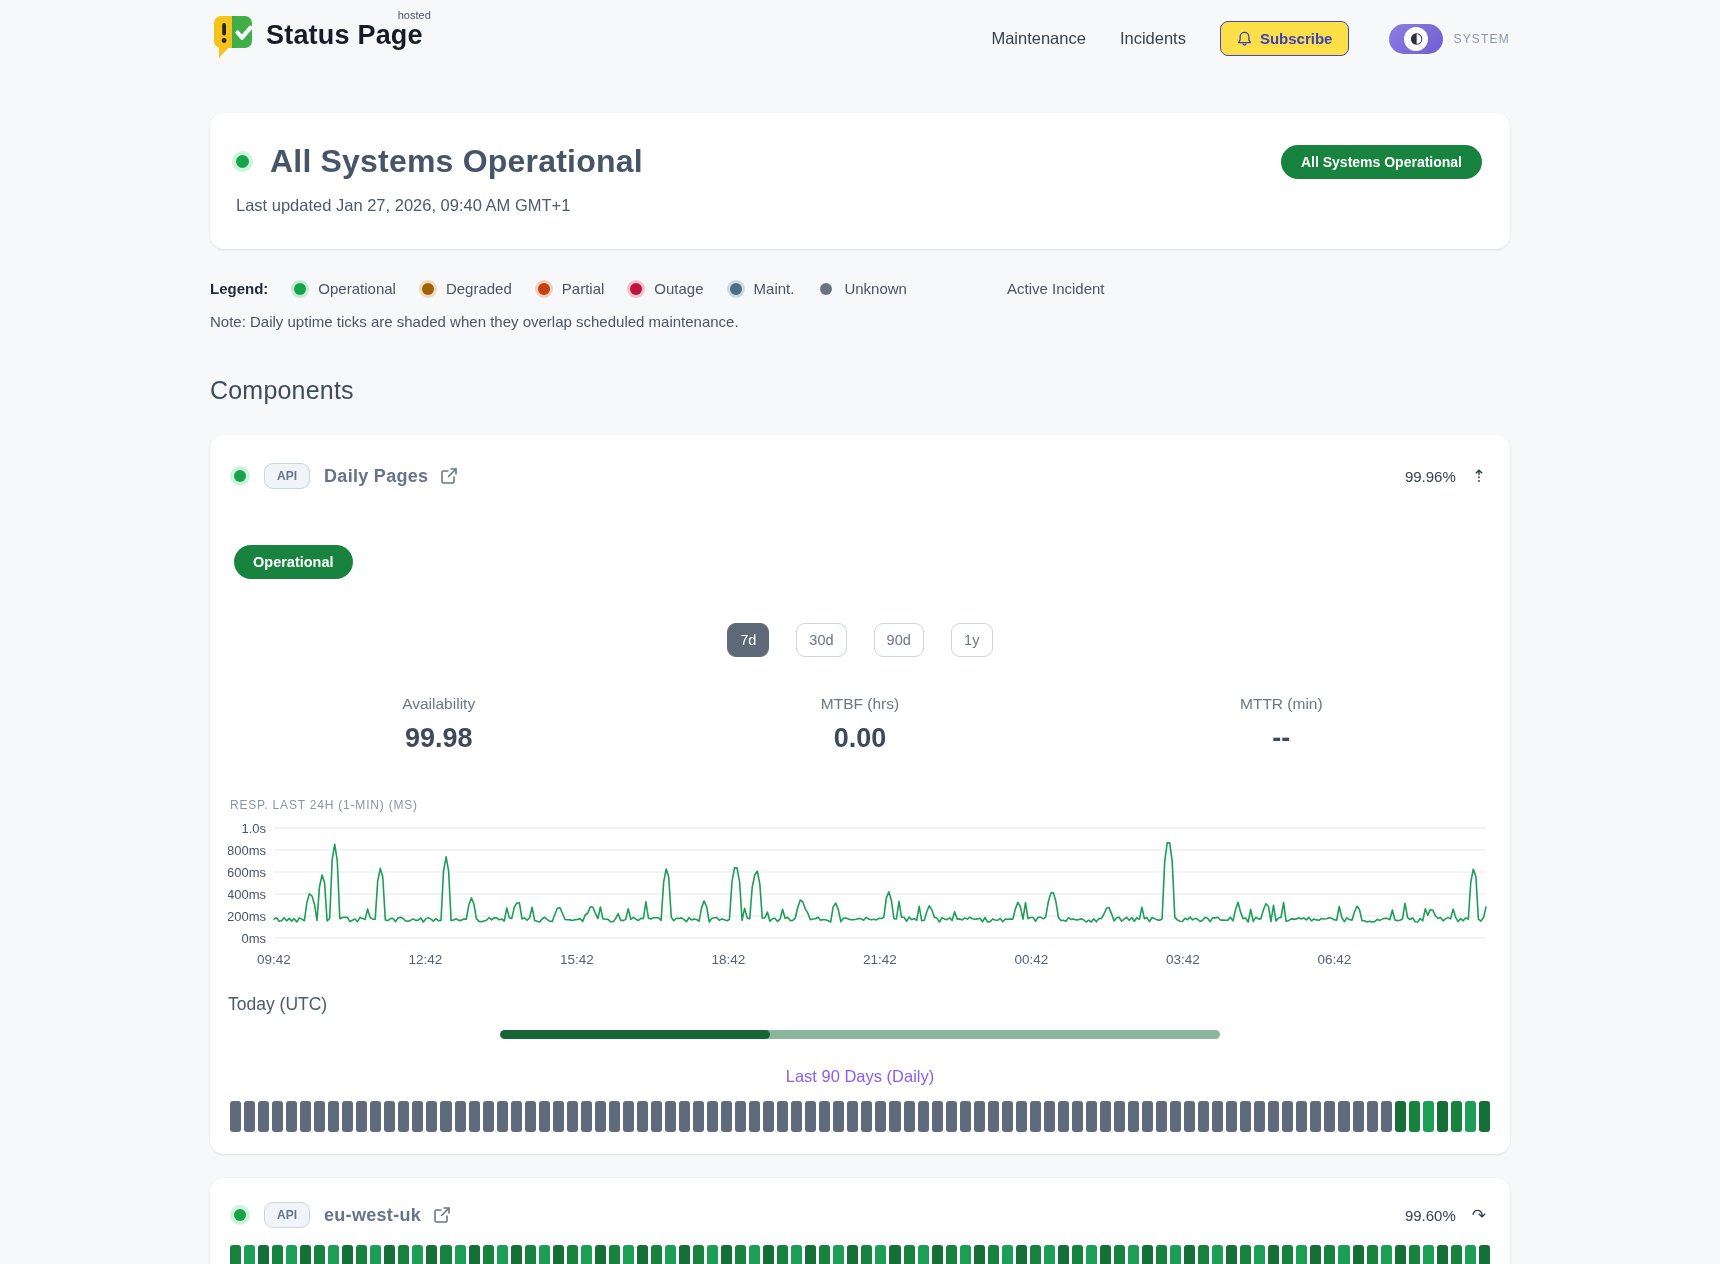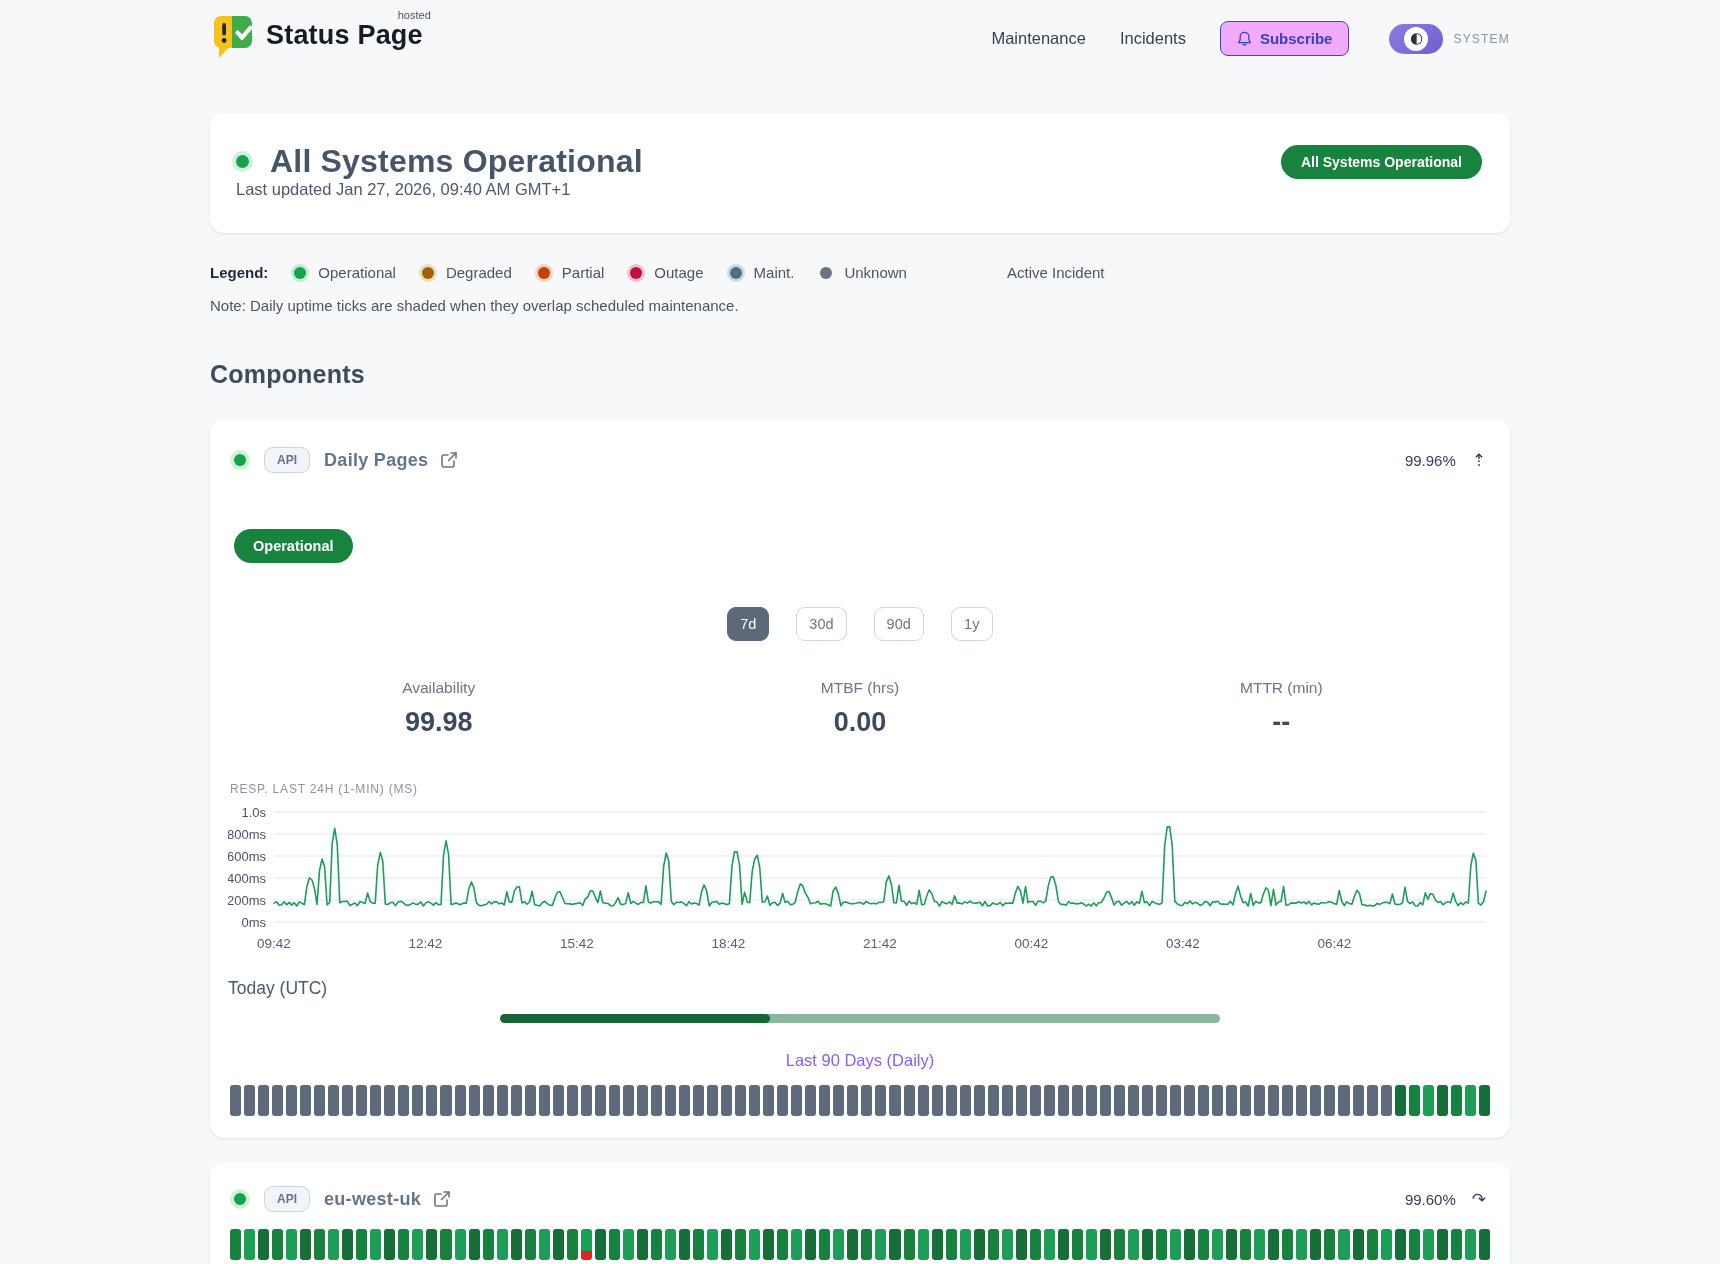--- a/index.html
+++ b/index.html
@@ -9,21 +9,21 @@
 
   
   .topbar { padding-top:14px; }
   .topbar .inner { display:flex; align-items:center; justify-content:space-between; }
   .logo { display:flex; align-items:flex-start; gap:10px; }
   .brand-wrap { position:relative; display:inline-block; margin-top:6px; }
   .brand { font-size:27px; font-weight:700; color:#161b26; letter-spacing:.2px; }
   .hosted { position:absolute; top:-11px; right:-8px; font-size:11px; font-weight:400; color:#4b5563; }
   .nav { display:flex; align-items:center; gap:34px; }
   .nav a { text-decoration:none; color:#374151; font-size:16.5px; cursor:pointer; }
-  .subscribe-btn { display:flex; align-items:center; gap:8px; background:#f0abfc; border:1.6px solid #4147c4;
+  .subscribe-btn { display:flex; align-items:center; gap:8px; background:#fde047; border:1.6px solid #4147c4;
     color:#3a40c0; font-weight:700; font-size:15px; padding:8px 16px; border-radius:8px; cursor:pointer;
     font-family:inherit; }
   .theme-wrap { display:flex; align-items:center; gap:10px; margin-left:6px; }
   .theme-toggle { width:54px; height:30px; border:none; border-radius:16px; cursor:pointer;
     background:linear-gradient(135deg,#8d7ce2,#6f5fd0); position:relative; }
   .theme-knob { position:absolute; top:3px; left:15px; width:24px; height:24px; border-radius:50%;
     background:#fff; display:flex; align-items:center; justify-content:center;
     font-size:15px; line-height:1; color:#2a3140; font-family:"DejaVu Sans",sans-serif; }
   .system-label { font-size:12px; letter-spacing:1.2px; color:#8b95a5; }
 
@@ -31,31 +31,31 @@
   .card { background:#fff; border-radius:14px; box-shadow:0 1px 3px rgba(15,23,42,.07), 0 1px 2px rgba(15,23,42,.04); }
 
   
   .hero { margin-top:50px; padding:30px 28px 34px 26px; }
   .hero-top { display:flex; align-items:center; }
   .status-dot { width:13px; height:13px; border-radius:50%; background:#16a34a;
     box-shadow:0 0 0 4px rgba(34,197,94,.22); flex:0 0 auto; }
   .hero-title { font-size:32px; font-weight:600; color:#475569; margin-left:21px; letter-spacing:.2px; }
   .hero-badge { margin-left:auto; background:#17833f; color:#fff; font-size:14px; font-weight:700;
     padding:9px 20px; border-radius:999px; }
-  .hero-updated { font-size:16.5px; color:#4b5a6d; }
+  .hero-updated { margin-top:16px; font-size:16.5px; color:#4b5a6d; }
 
   
   .legend-row { margin-top:31px; display:flex; align-items:center; gap:26px; font-size:15px; color:#4b5563; }
   .legend-title { font-weight:700; color:#1f2937; }
   .legend-item { display:flex; align-items:center; gap:12px; }
   .legend-dot { width:12px; height:12px; border-radius:50%; }
   .legend-note { margin-top:16px; font-size:15px; color:#4b5563; }
 
   
-  .components-h { margin-top:46px; font-size:25px; font-weight:700; color:#3f4c5e; letter-spacing:.2px; }
+  .components-h { margin-top:46px; font-size:25px; font-weight:400; color:#3f4c5e; letter-spacing:.2px; }
   .comp-card { margin-top:30px; padding:28px 18px 22px 18px; }
   .comp-head { display:flex; align-items:center; padding:0 6px; }
   .comp-dot { width:12px; height:12px; border-radius:50%; background:#16a34a;
     box-shadow:0 0 0 4px rgba(34,197,94,.22); flex:0 0 auto; }
   .api-pill { margin-left:18px; background:#f1f5f9; border:1px solid #cbd5e1; color:#64748b;
     font-size:12px; font-weight:700; padding:5px 12px; border-radius:9px; }
   .comp-name { margin-left:14px; font-size:18px; font-weight:700; color:#64748b; letter-spacing:.3px; }
   .ext-icon { margin-left:12px; cursor:pointer; display:inline-flex; }
   .comp-right { margin-left:auto; display:flex; align-items:center; gap:16px; }
   .comp-uptime { font-size:15px; color:#334155; }

